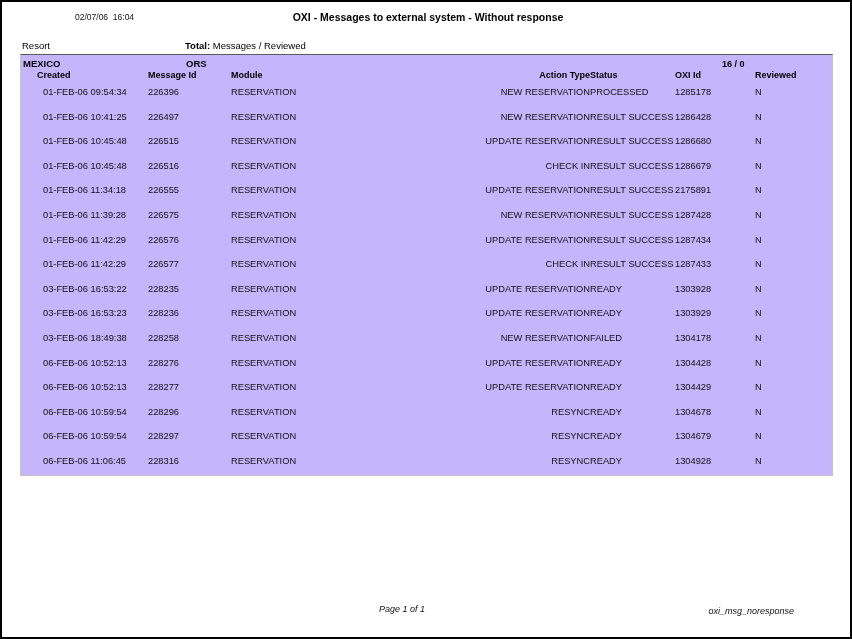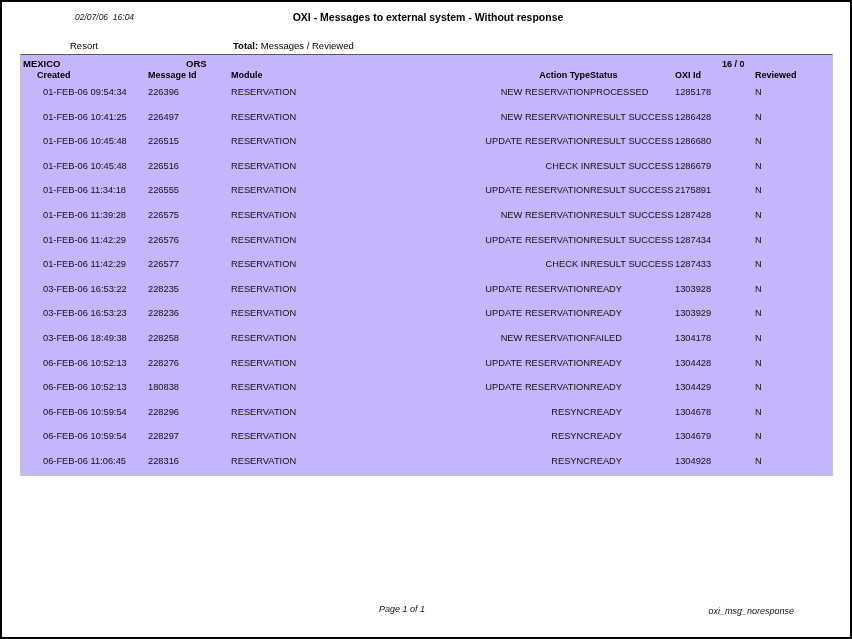--- a/index.html
+++ b/index.html
@@ -12,36 +12,36 @@
   }
   .page-frame {
     position: absolute; left: 0; top: 0;
     width: 852px; height: 639px;
     border: 2px solid #000;
     background: #fff;
   }
   
   .report-datetime {
     position: absolute; left: 45px; top: 10px;
-    font-size: 8.5px; font-style: italic; color: #111;
+    font-size: 8.5px; color: #111;
     white-space: pre;
     padding-left: 28px;
   }
   .report-title {
     position: absolute; left: 0; top: 9px; width: 852px;
     text-align: center;
     font-size: 10.5px; font-weight: bold; color: #000;
   }
   
   .summary-row {
     position: absolute; left: 20px; top: 38px; right: 30px;
     display: flex; align-items: baseline;
     font-size: 9.5px;
   }
-  .summary-resort-label { width: 163px; margin-left: 48px; }
+  .summary-resort-label { width: 163px; }
   .summary-interface-label { flex: 1; }
   .summary-total { white-space: pre; }
   .summary-total .total-label { font-weight: bold; }
   
   .table-box {
     position: absolute; left: 18px; top: 52px;
     width: 813px; height: 422px;
     border: 1px solid #c4c4c4;
     border-top: 1px solid #5a5a5a;
     background: #c4b5fd;
@@ -232,21 +232,21 @@
         <span class="c1">228276</span>
         <span class="c2">RESERVATION</span>
         <span class="c3">UPDATE RESERVATION</span>
         <span class="c4">READY</span>
         <span class="c5">1304428</span>
         <span class="c6">N</span>
       </div>
 
       <div class="data-row">
         <span class="c0">06-FEB-06 10:52:13</span>
-        <span class="c1">180838</span>
+        <span class="c1">228277</span>
         <span class="c2">RESERVATION</span>
         <span class="c3">UPDATE RESERVATION</span>
         <span class="c4">READY</span>
         <span class="c5">1304429</span>
         <span class="c6">N</span>
       </div>
 
       <div class="data-row">
         <span class="c0">06-FEB-06 10:59:54</span>
         <span class="c1">228296</span>

